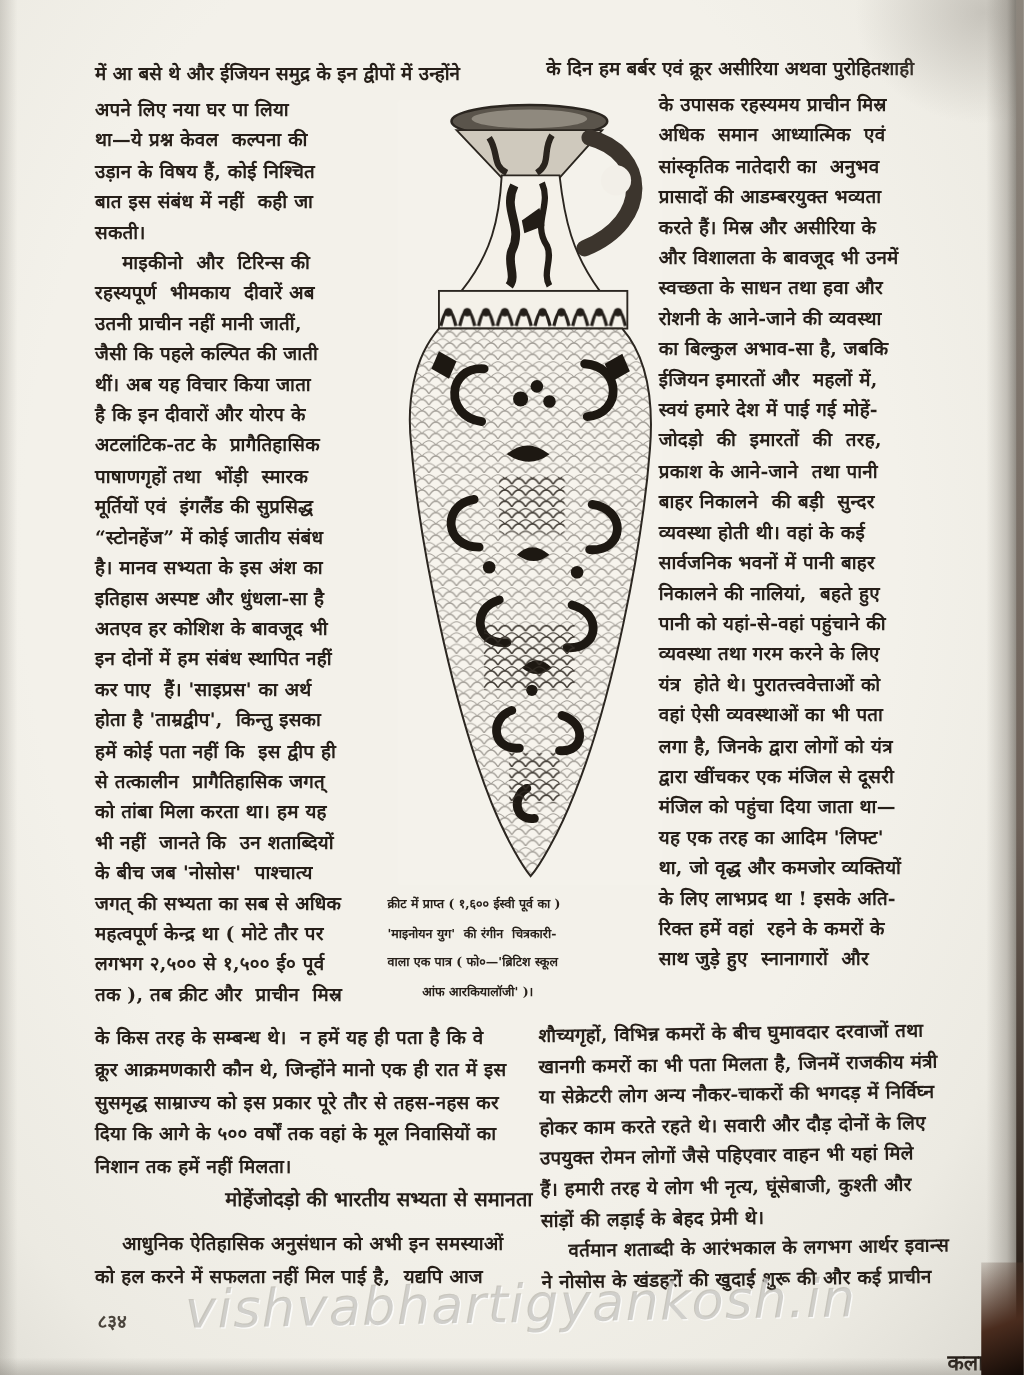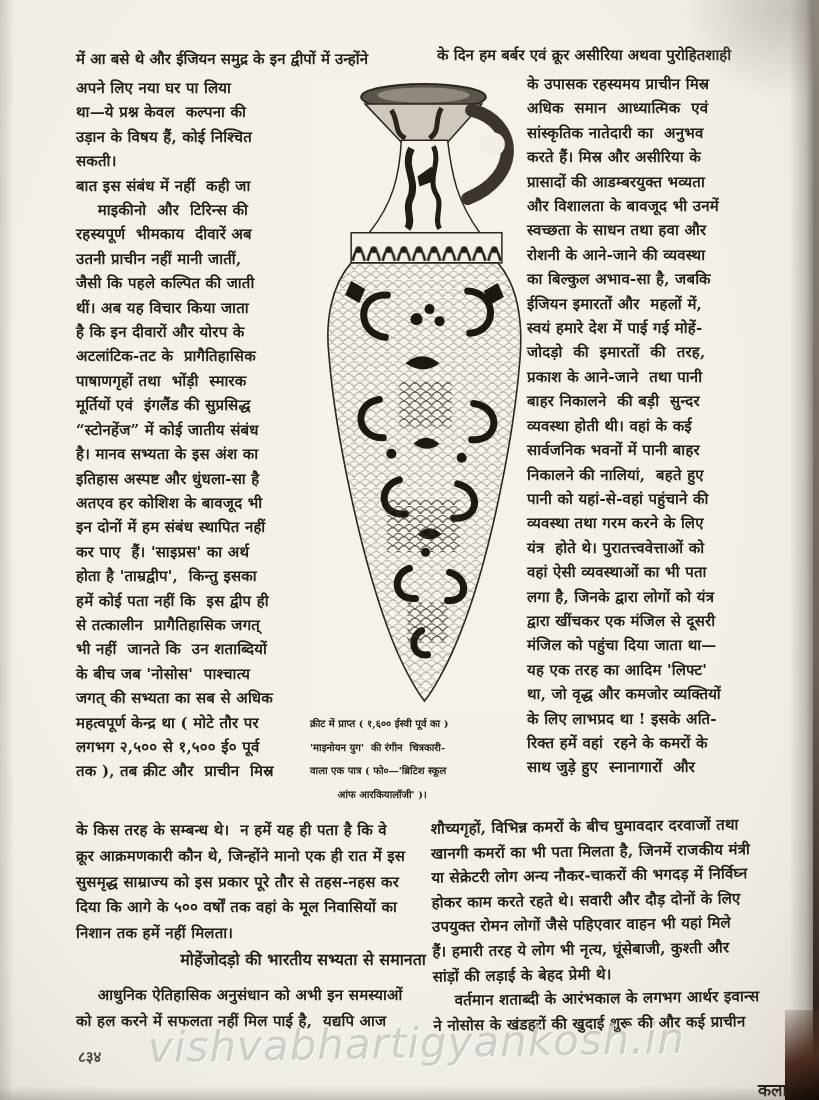--- a/index.html
+++ b/index.html
@@ -47,40 +47,41 @@
   <div class="edge-bottom"></div>
   <div class="corner-br"></div>
 
   <div class="tblock wideline" style="left:76px;top:48px;text-align:center;">में आ बसे थे और  ईजियन समुद्र के इन द्वीपों में उन्होंने</div>
   <div class="tblock wideline" style="left:437px;top:44px;">के दिन हम  बर्बर एवं क्रूर असीरिया अथवा  पुरोहितशाही</div>
 
   <div class="tblock col" style="left:76px;top:76px;width:252px;">
       <div class="tline">अपने लिए नया घर पा लिया</div>
       <div class="tline">था—ये प्रश्न केवल  कल्पना की</div>
       <div class="tline">उड़ान के विषय हैं, कोई निश्चित</div>
+      <div class="tline">बात इस संबंध में नहीं  कही जा</div>
       <div class="tline">सकती।</div>
-      <div class="tline">बात इस संबंध में नहीं  कही जा</div>
       <div class="tline">    माइकीनो  और  टिरिन्स की</div>
       <div class="tline">रहस्यपूर्ण  भीमकाय  दीवारें अब</div>
       <div class="tline">उतनी प्राचीन नहीं मानी जातीं,</div>
       <div class="tline">जैसी कि पहले कल्पित की जाती</div>
       <div class="tline">थीं। अब यह विचार किया जाता</div>
       <div class="tline">है कि इन दीवारों और योरप के</div>
       <div class="tline">अटलांटिक-तट के  प्रागैतिहासिक</div>
       <div class="tline">पाषाणगृहों तथा  भोंड़ी  स्मारक</div>
       <div class="tline">मूर्तियों एवं  इंगलैंड की सुप्रसिद्ध</div>
       <div class="tline">“स्टोनहेंज” में कोई जातीय संबंध</div>
       <div class="tline">है। मानव सभ्यता के इस अंश का</div>
       <div class="tline">इतिहास अस्पष्ट और धुंधला-सा है</div>
       <div class="tline">अतएव हर कोशिश के बावजूद भी</div>
       <div class="tline">इन दोनों में हम संबंध स्थापित नहीं</div>
       <div class="tline">कर पाए  हैं। 'साइप्रस' का अर्थ</div>
       <div class="tline">होता है 'ताम्रद्वीप',  किन्तु इसका</div>
       <div class="tline">हमें कोई पता नहीं कि  इस द्वीप ही</div>
       <div class="tline">से तत्कालीन  प्रागैतिहासिक जगत्</div>
+      <div class="tline">को तांबा मिला करता था। हम यह</div>
       <div class="tline">भी नहीं  जानते कि  उन शताब्दियों</div>
       <div class="tline">के बीच जब 'नोसोस'  पाश्चात्य</div>
       <div class="tline">जगत् की सभ्यता का सब से अधिक</div>
       <div class="tline">महत्वपूर्ण केन्द्र था ( मोटे तौर पर</div>
       <div class="tline">लगभग २,५०० से १,५०० ई० पूर्व</div>
       <div class="tline">तक ), तब क्रीट और  प्राचीन  मिस्र</div>
     </div>
 
   <div class="figure">
     <svg viewBox="0 0 205 625" width="212" height="628">
@@ -155,22 +156,22 @@
       <div class="tline">क्रीट में प्राप्त ( १,६०० ईस्वी पूर्व का )</div>
       <div class="tline">'माइनोयन युग'  की रंगीन  चित्रकारी-</div>
       <div class="tline">वाला एक पात्र ( फो०—'ब्रिटिश स्कूल</div>
       <div class="tline">        आंफ आरकियालॉजी' )।</div>
     </div>
 
   <div class="tblock col" style="left:527px;top:72px;width:278px;">
       <div class="tline">के उपासक रहस्यमय प्राचीन मिस्र</div>
       <div class="tline">अधिक  समान  आध्यात्मिक  एवं</div>
       <div class="tline">सांस्कृतिक नातेदारी का  अनुभव</div>
+      <div class="tline">प्रासादों की आडम्बरयुक्त भव्यता</div>
       <div class="tline">करते हैं। मिस्र और असीरिया के</div>
-      <div class="tline">प्रासादों की आडम्बरयुक्त भव्यता</div>
       <div class="tline">और विशालता के बावजूद भी उनमें</div>
       <div class="tline">स्वच्छता के साधन तथा हवा और</div>
       <div class="tline">रोशनी के आने-जाने की व्यवस्था</div>
       <div class="tline">का बिल्कुल अभाव-सा है, जबकि</div>
       <div class="tline">ईजियन इमारतों और  महलों में,</div>
       <div class="tline">स्वयं हमारे देश में पाई गई मोहें-</div>
       <div class="tline">जोदड़ो  की  इमारतों  की  तरह,</div>
       <div class="tline">प्रकाश के आने-जाने  तथा पानी</div>
       <div class="tline">बाहर निकालने  की बड़ी  सुन्दर</div>
       <div class="tline">व्यवस्था होती थी। वहां के कई</div>

